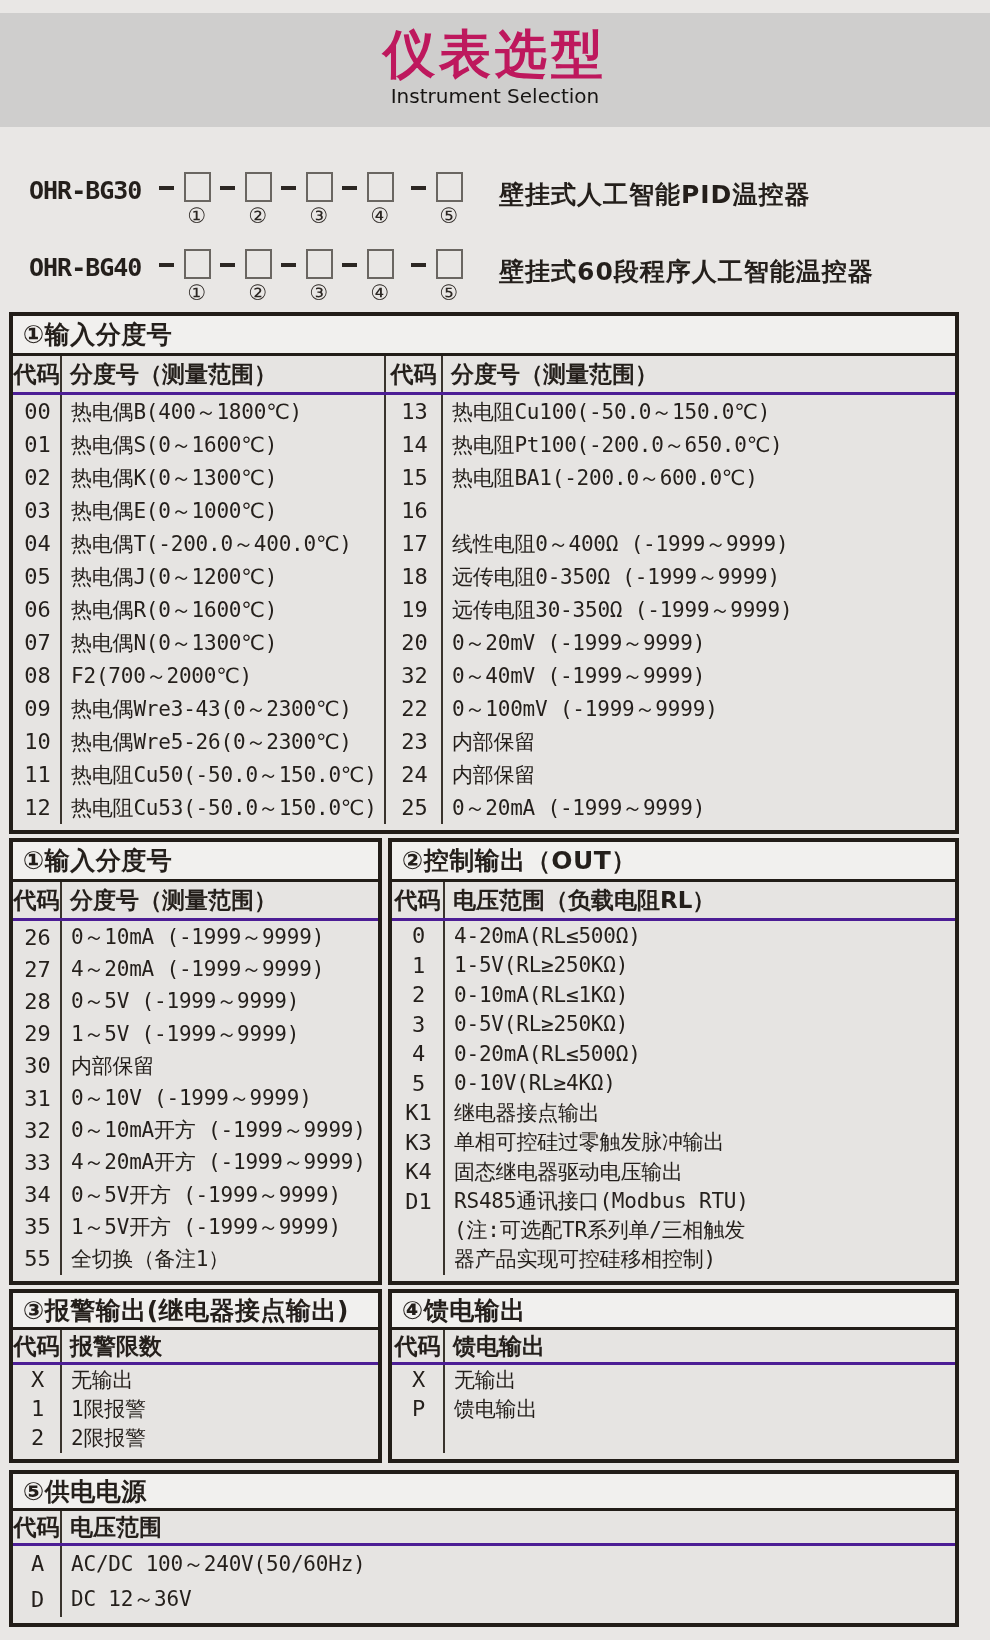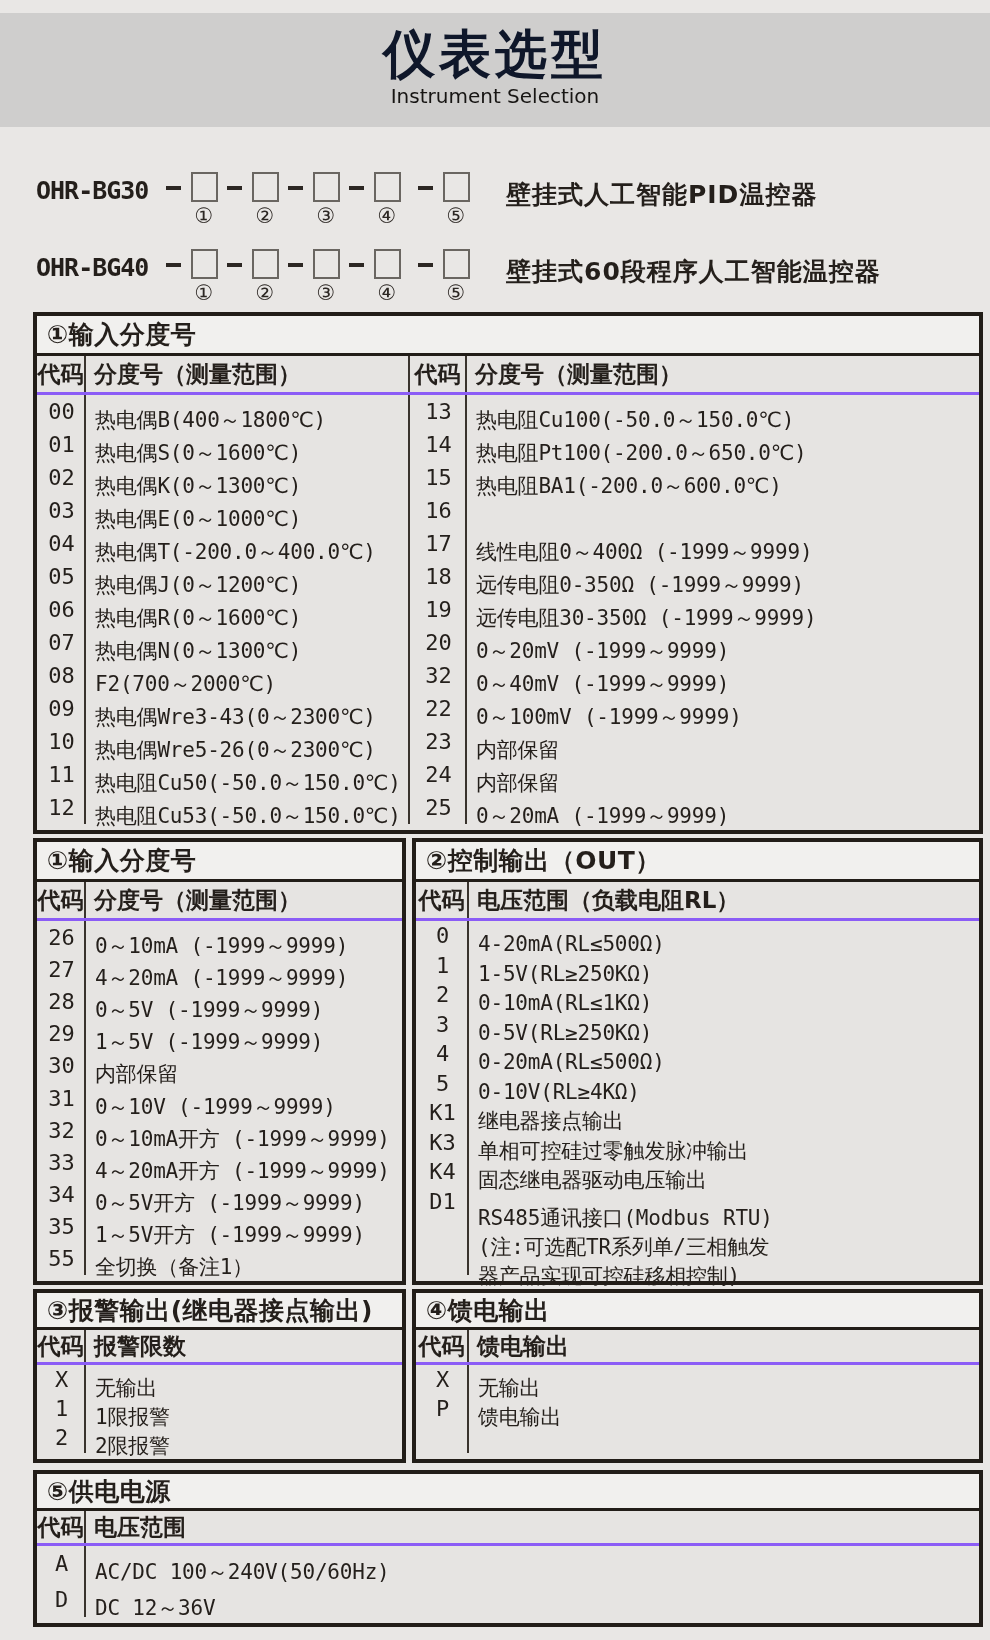--- a/index.html
+++ b/index.html
@@ -12,66 +12,66 @@
     overflow: hidden;
   }
 
   
   .banner {
     position: absolute; top: 13px; left: 0; width: 990px; height: 114px;
     background: #cfcecd; text-align: center;
   }
   .banner-title {
     padding-top: 12px; font-size: 52px; font-weight: bold;
-    letter-spacing: 4px; color: #0f172a; line-height: 58px;
+    letter-spacing: 4px; color: #be185d; line-height: 58px;
   }
   .banner-subtitle { font-size: 20px; margin-top: 1px; color: #171513; }
 
   
-  .models { position: absolute; top: 166px; left: 36px; width: 945px; }
+  .models { position: absolute; top: 166px; left: 29px; width: 945px; }
   .model-row { position: relative; height: 77px; }
   .model-prefix {
     position: absolute; left: 0; top: 10px; white-space: nowrap;
     font-family: "DejaVu Sans Mono", "Liberation Mono", monospace;
     font-size: 25px; font-weight: bold; letter-spacing: -1px;
   }
   .model-slots { position: absolute; left: 122px; top: 0; display: flex; align-items: flex-start; }
   .mdash { width: 15px; height: 4px; background: #2c2723; margin: 20px 8px 0 8px; }
   .mdash.wide { margin-left: 16px; }
   .slot { display: flex; flex-direction: column; align-items: center; width: 30px; }
   .mbox { width: 27px; height: 30px; border: 2px solid #6a6661; margin-top: 6px; }
   .circ { margin-top: 3px; font-size: 21px; line-height: 23px; color: #2c2723; }
   .model-desc {
     position: absolute; left: 470px; top: 12px; white-space: nowrap;
     font-size: 25px; font-weight: bold; letter-spacing: 1px;
   }
 
   
-  .bands { position: absolute; top: 312px; left: 33px; width: 950px; }
+  .bands { position: absolute; top: 312px; left: 9px; width: 950px; }
   .band { border: 4px solid #221d18; background: #e6e4e2; }
   .band-a { height: 522px; margin-bottom: 4px; }
   .pair { display: flex; }
   .pair1 { margin-bottom: 4px; }
   .pair1 .band { height: 447px; }
   .pair2 { margin-bottom: 7px; }
   .pair2 .band { height: 174px; }
   .band-f { height: 157px; }
   .pair .lt { width: 373px; margin-right: 6px; }
   .pair .rt { flex: 1; }
 
   .band-header {
     background: #f1f0ee; border-bottom: 3px solid #221d18;
     display: flex; align-items: center; padding-left: 10px;
     font-weight: bold; font-size: 25px; letter-spacing: 0.5px; white-space: nowrap;
   }
   .band-a .band-header, .pair1 .band-header { height: 40px; }
   .pair2 .band-header, .band-f .band-header { height: 37px; }
 
   .subheader {
-    display: flex; border-bottom: 3px solid #8b5cf6;
+    display: flex; border-bottom: 3px solid #4c1d95;
     font-weight: bold; font-size: 23px;
   }
   .band-a .subheader, .pair1 .subheader { height: 39px; }
   .pair2 .subheader, .band-f .subheader { height: 35px; }
   .subheader .cell { display: flex; align-items: center; white-space: nowrap; overflow: hidden; }
   .subheader .code { justify-content: center; border-right: 2px solid #39332d; }
   .subheader .desc { padding-left: 8px; }
 
   
   .band-a .w0 { width: 49px; }
@@ -96,21 +96,20 @@
   .band-feed .trow, .band-alarm .trow { flex: none; height: 29px; }
   .trow .cell { white-space: nowrap; }
   .trow .code {
     font-family: "DejaVu Sans Mono", "Liberation Mono", monospace;
     font-size: 22px; text-align: center;
   }
   .trow .desc {
     font-size: 21px; padding-left: 9px; letter-spacing: -0.2px;
     font-family: "DejaVu Sans Mono", "DejaVu Sans", sans-serif;
     overflow: hidden;
-    margin-top: 17px;
   }
   .trow.tall { flex: 3 1 0; align-items: flex-start; }
   .trow.tall .cell { line-height: 29px; }
   .trow.tall .desc { white-space: pre-line; }
 </style>
 </head>
 <body style="background: rgb(233, 231, 229);">
 
 <div class="banner" style="background: rgb(207, 206, 205);">
   <div class="banner-title">仪表选型</div>

